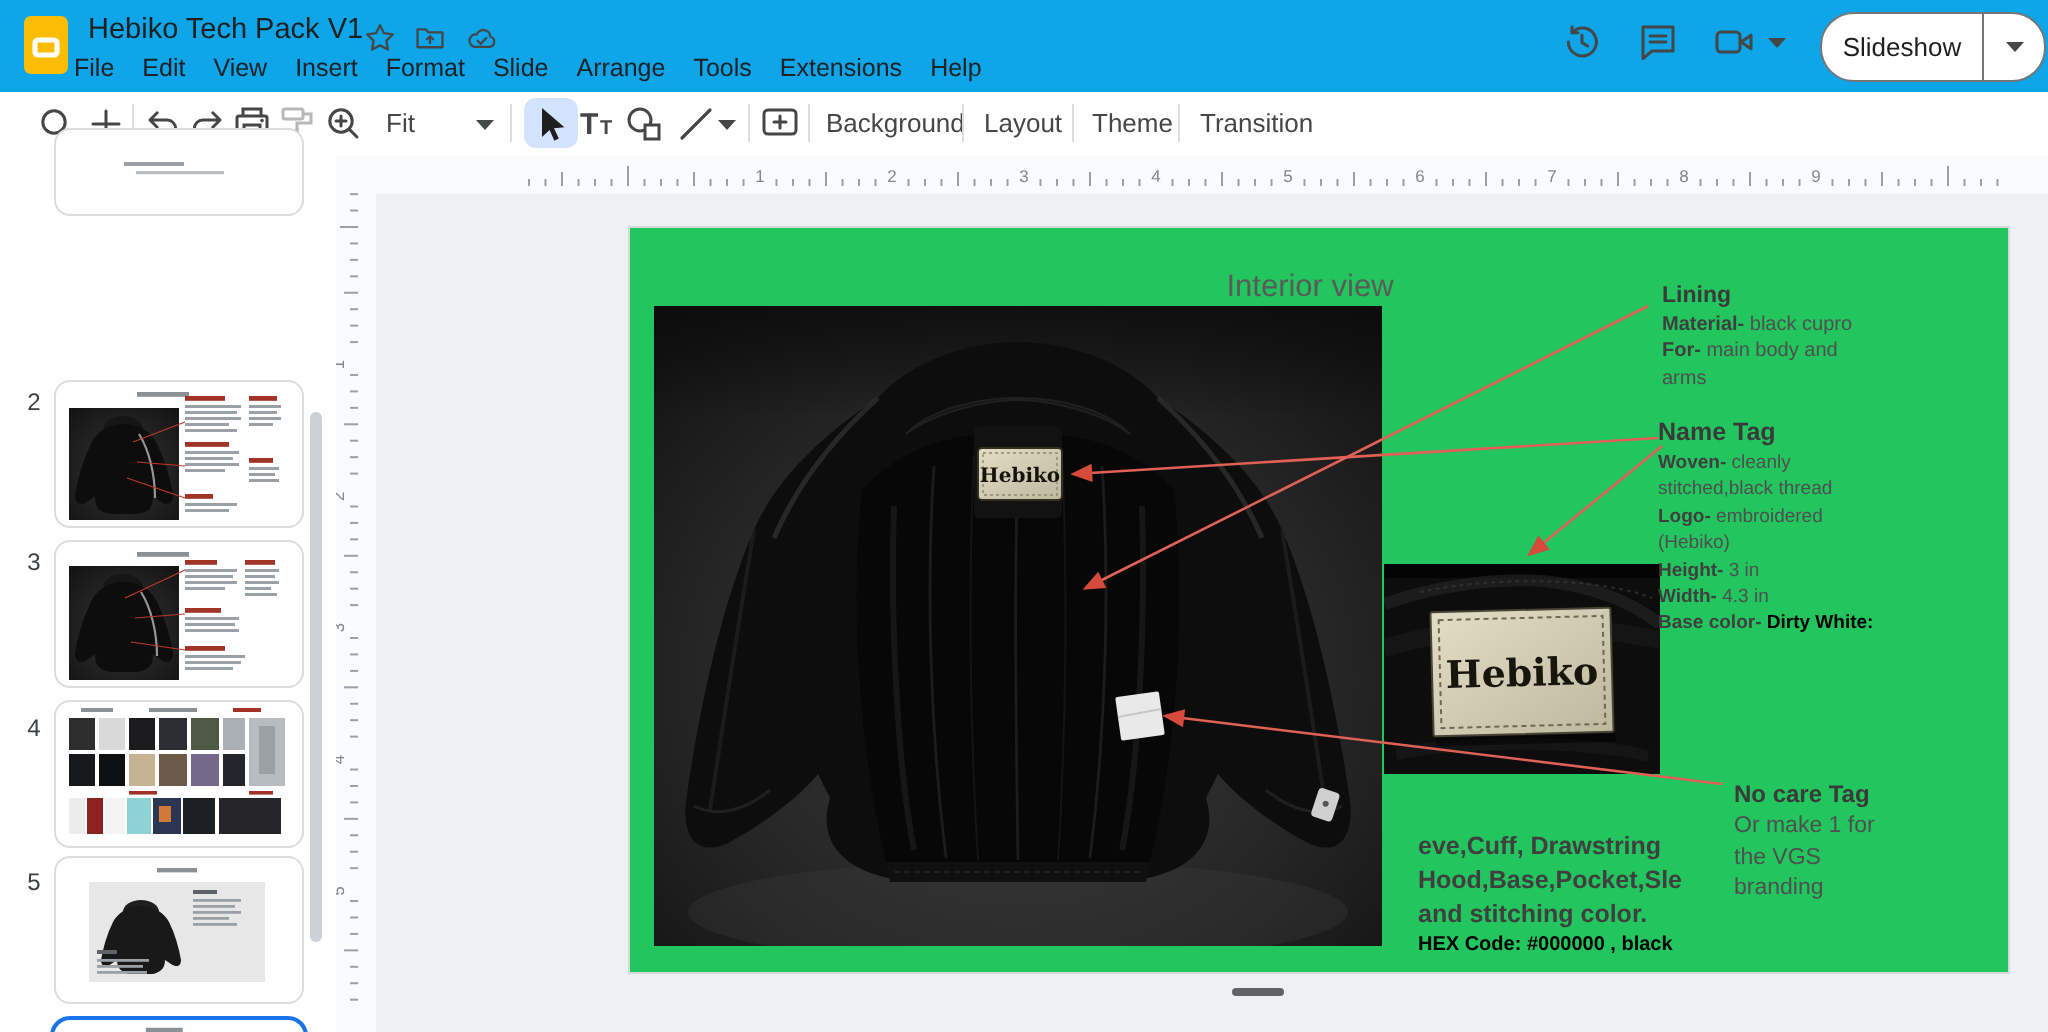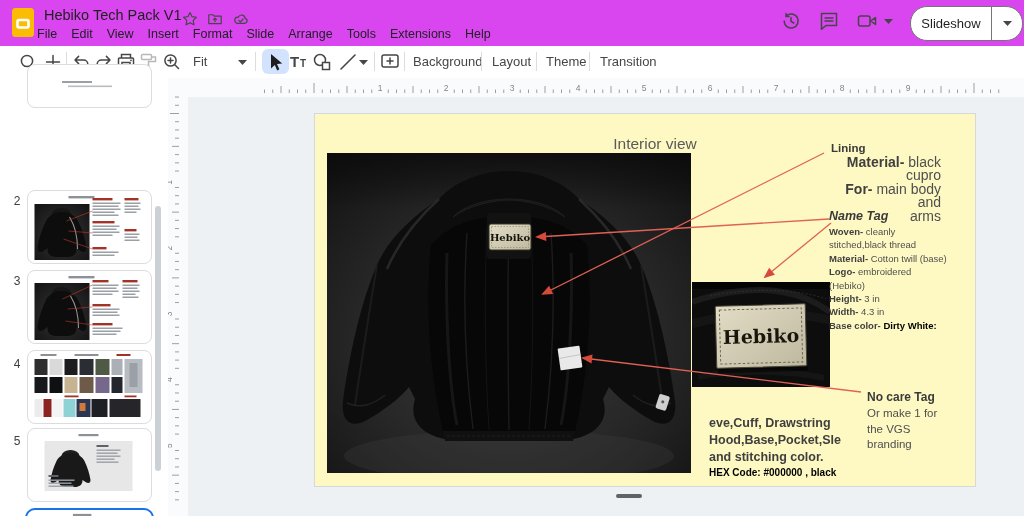--- a/index.html
+++ b/index.html
@@ -1,19 +1,19 @@
 <!DOCTYPE html>
 <html><head>
 <meta charset="utf-8">
 <style>
   html,body{margin:0;padding:0;}
   body{width:1024px;height:516px;overflow:hidden;font-family:"Liberation Sans","DejaVu Sans",sans-serif;background:#fff;position:relative;-webkit-font-smoothing:antialiased;}
   .abs{position:absolute;}
   
-  #header{position:absolute;left:0;top:0;width:1024px;height:46px;background:#d946ef;}
+  #header{position:absolute;left:0;top:0;width:1024px;height:46px;background:#0ea5e9;}
   #logo{position:absolute;left:10px;top:7px;width:26px;height:32px;}
   #doc-title{position:absolute;left:44px;top:7px;font-size:14.5px;color:#1f1f1f;white-space:nowrap;}
   .title-ic{position:absolute;top:11px;width:16px;height:16px;}
   #menubar{position:absolute;left:30px;top:24px;display:flex;}
   .menu-item{font-size:12.5px;color:#202124;padding:3px 7px;border-radius:4px;cursor:default;}
   .hdr-ic{position:absolute;top:10px;width:22px;height:22px;}
   #cam-caret{position:absolute;left:884px;top:19px;}
   #slideshow-pill{position:absolute;left:910px;top:6px;width:113px;height:35px;border:1px solid #747775;border-radius:17px;display:flex;align-items:center;background:#fff;box-sizing:border-box;}
   #slideshow-label{flex:1;text-align:center;font-size:13px;color:#1f1f1f;}
   #slideshow-divider{width:1px;height:100%;background:#747775;}
@@ -28,32 +28,32 @@
   #workspace{position:absolute;left:168px;top:78px;width:856px;height:438px;background:#eef1f4;}
   #hruler-band{position:absolute;left:168px;top:78px;width:856px;height:19px;background:#fafbfc;}
   #vruler-band{position:absolute;left:162px;top:78px;width:26px;height:438px;background:#fafbfc;}
   #filmstrip{position:absolute;left:0;top:78px;width:168px;height:438px;background:#fff;}
   .slide-num{position:absolute;left:8px;width:18px;text-align:center;font-size:12px;color:#3c4043;}
   .thumb-box{position:absolute;left:27px;width:123px;background:#fff;border:1px solid #dadce0;border-radius:8px;overflow:hidden;}
   .thumb-box svg{display:block;}
   #thumb6-wrap{position:absolute;left:25px;top:430px;width:125px;height:72px;border:2.5px solid #1a73e8;border-radius:10px;background:#fff;overflow:hidden;}
   #strip-scrollbar{position:absolute;left:155px;top:128px;width:6px;height:265px;background:#ccd1d7;border-radius:3px;}
   
-  #slide{position:absolute;left:314px;top:113px;width:660px;height:372px;background:#fef9c3;border:1px solid #d5d8dc;box-sizing:content-box;}
+  #slide{position:absolute;left:314px;top:113px;width:660px;height:372px;background:#22c55e;border:1px solid #d5d8dc;box-sizing:content-box;padding-left:29px;}
   #slide-title{position:absolute;left:240px;top:21px;width:200px;text-align:center;font-size:15.5px;color:#5a5a5a;}
   .ann{position:absolute;color:#4f4f4f;}
   .ann .hd{font-weight:bold;color:#3a3a3a;}
   .sg0{font-weight:normal;color:#4f4f4f;}
   .sg1{font-weight:bold;color:#3f3f3f;}
   .sg2{font-weight:bold;color:#000;}
   #ann-lining{left:516px;top:28px;width:110px;}
   #ann-lining .hd{font-size:11.5px;}
-  #ann-lining .body{font-size:14px;line-height:13.4px;margin-top:2px;text-align:right;}
+  #ann-lining .body{font-size:10px;line-height:13.4px;margin-top:2px;}
   #ann-nametag{left:514px;top:95px;width:160px;}
-  #ann-nametag .hd{font-size:12.5px;font-style:italic;}
+  #ann-nametag .hd{font-size:12.5px;}
   #ann-nametag .body{font-size:9.5px;line-height:13.4px;margin-top:2px;}
   #ann-colors{left:394px;top:301px;width:170px;}
   #ann-colors .body{font-size:12.5px;line-height:17px;font-weight:bold;color:#474747;}
   #ann-colors .hex{font-size:10px;font-weight:bold;color:#000;margin-top:1px;}
   #ann-nocare{left:552px;top:276px;width:100px;}
   #ann-nocare .hd{font-size:12px;}
   #ann-nocare .body{font-size:11.5px;line-height:15.5px;color:#4c4c4c;margin-top:2px;}
   #arrows{position:absolute;left:0;top:0;width:660px;height:372px;pointer-events:none;}
   #notes-handle{position:absolute;left:616px;top:494px;width:26px;height:4px;background:#5f6368;border-radius:2px;}
   .ruler-num{fill:#80868b;font-size:8.5px;font-family:"Liberation Sans",sans-serif;}
@@ -622,21 +622,20 @@
         <div><span class="sg1">Material-</span><span class="sg0"> black cupro</span></div>
         <div><span class="sg1">For-</span><span class="sg0"> main body and</span></div>
         <div><span class="sg0">arms</span></div>
       </div>
   </div>
   <div class="ann" id="ann-nametag">
     <div class="hd">Name Tag</div>
     <div class="body">
         <div><span class="sg1">Woven-</span><span class="sg0"> cleanly</span></div>
         <div><span class="sg0">stitched,black thread</span></div>
-        <div><span class="sg1">Material-</span><span class="sg0"> Cotton twill (base)</span></div>
         <div><span class="sg1">Logo-</span><span class="sg0"> embroidered</span></div>
         <div><span class="sg0">(Hebiko)</span></div>
         <div><span class="sg1">Height-</span><span class="sg0"> 3 in</span></div>
         <div><span class="sg1">Width-</span><span class="sg0"> 4.3 in</span></div>
         <div><span class="sg1">Base color-</span><span class="sg0"> </span><span class="sg2">Dirty White:</span></div>
       </div>
   </div>
   <div class="ann" id="ann-colors">
     <div class="body">
         <div><span class="sg1">eve,Cuff, Drawstring</span></div>

